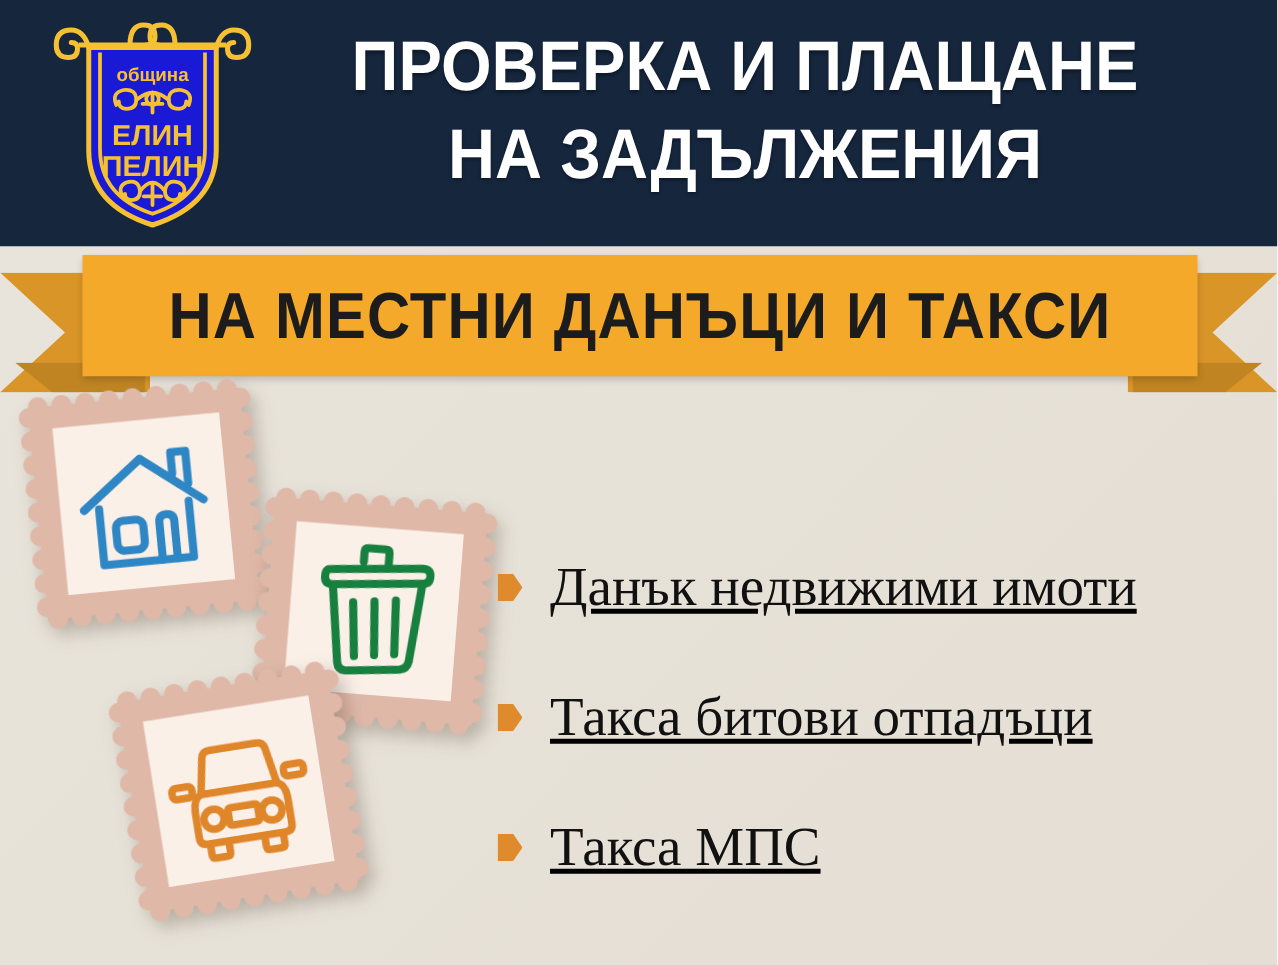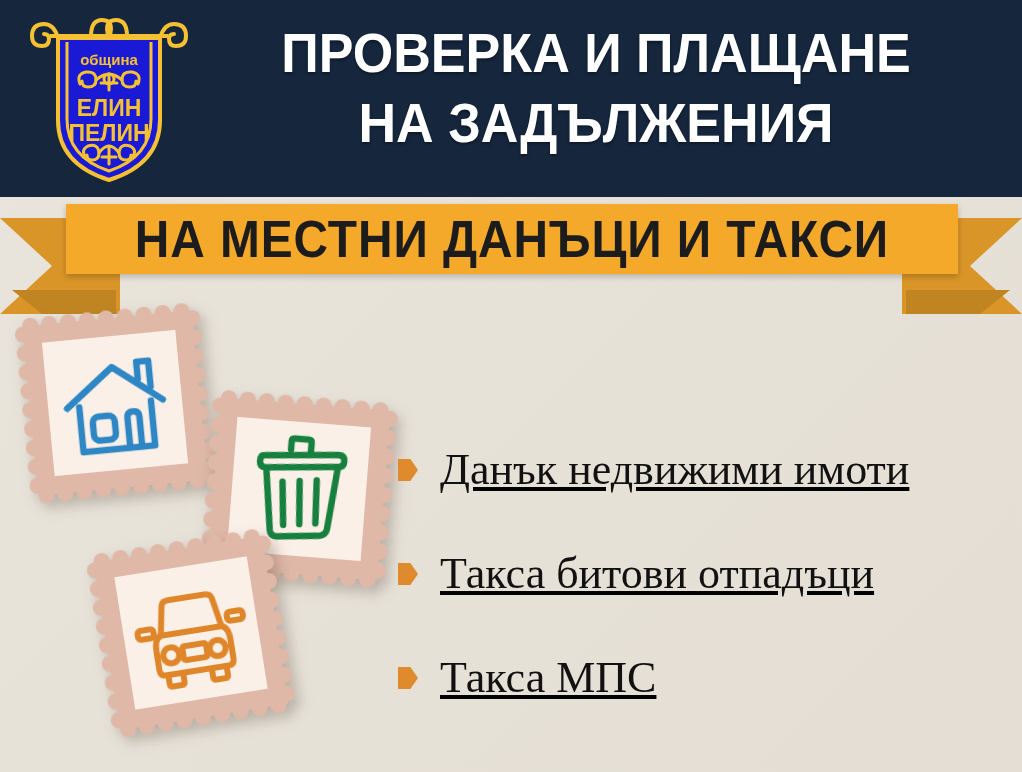--- a/index.html
+++ b/index.html
@@ -39,21 +39,21 @@
     letter-spacing: 0px;
     transform: scaleX(0.93);
     transform-origin: center top;
     text-shadow: 0 2px 3px rgba(0,0,0,0.35);
   }
   .header-title .line { display: block; white-space: nowrap; }
 
   
   .crest {
     position: absolute;
-    left: 28px;
+    left: 41px;
     top: 12px;
     width: 162px;
     height: 176px;
   }
   .crest svg { display: block; }
 
   
   .ribbon { position: absolute; left: 0; top: 196px; width: 1022px; height: 118px; }
   .ribbon-tail-left, .ribbon-tail-right {
     position: absolute;
@@ -71,21 +71,21 @@
     height: 24px;
     background: #c08522;
   }
   .ribbon-fold-left  { left: 12px;  clip-path: polygon(0 0, 104px 0, 104px 24px, 30px 24px); }
   .ribbon-fold-right { right: 12px; clip-path: polygon(0 0, 104px 0, 74px 24px, 0 24px); }
   .ribbon-main {
     position: absolute;
     left: 66px;
     top: 8px;
     width: 892px;
-    height: 70px;
+    height: 97px;
     background: #f5a92b;
     box-shadow: 0 3px 6px rgba(0,0,0,0.20);
     display: flex;
     align-items: center;
     justify-content: center;
   }
   .ribbon-text {
     color: #1c1c1c;
     font-family: "Liberation Sans", sans-serif;
     font-weight: bold;

